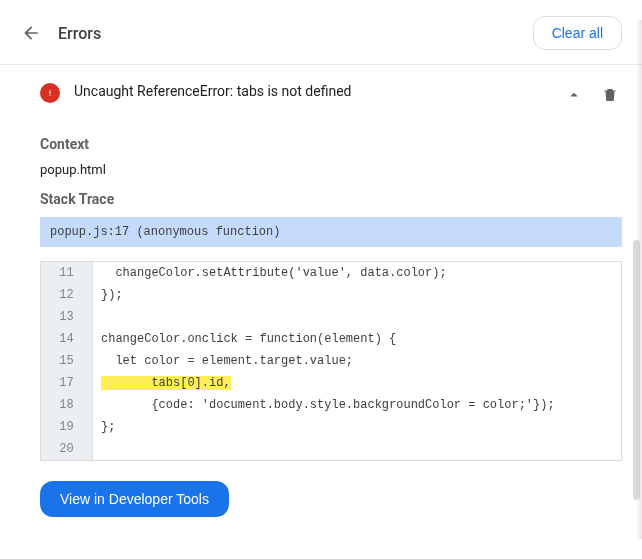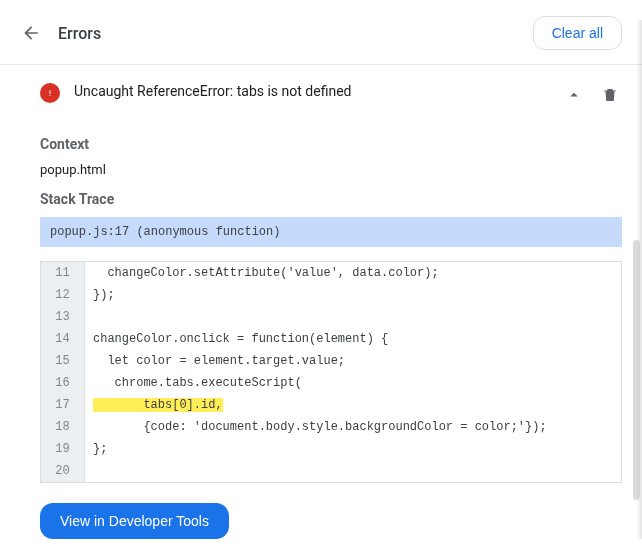--- a/index.html
+++ b/index.html
@@ -119,21 +119,21 @@
       position: relative;
       overflow: hidden;
     }
     .code-row {
       display: flex;
       font-family: "Courier New", monospace;
       font-size: 12px;
       line-height: 22px;
     }
     .gutter {
-      width: 44px;
+      width: 52px;
       text-align: center;
       background: #eceff1;
       color: #80868b;
       border-right: 1px solid #e0e0e0;
       flex-shrink: 0;
       user-select: none;
     }
     .line {
       padding-left: 8px;
       white-space: pre;
@@ -234,24 +234,20 @@
       </div>
       <div class="code-row">
         <div class="gutter">14</div>
         <div class="line">changeColor.onclick = function(element) {</div>
       </div>
       <div class="code-row">
         <div class="gutter">15</div>
         <div class="line">  let color = element.target.value;</div>
       </div>
       <div class="code-row">
-        <div class="gutter">16</div>
-        <div class="line">   chrome.tabs.executeScript(</div>
-      </div>
-      <div class="code-row">
         <div class="gutter">17</div>
         <div class="line"><span class="hl">       tabs[0].id,</span></div>
       </div>
       <div class="code-row">
         <div class="gutter">18</div>
         <div class="line">       {code: 'document.body.style.backgroundColor = color;'});</div>
       </div>
       <div class="code-row">
         <div class="gutter">19</div>
         <div class="line">};</div>

